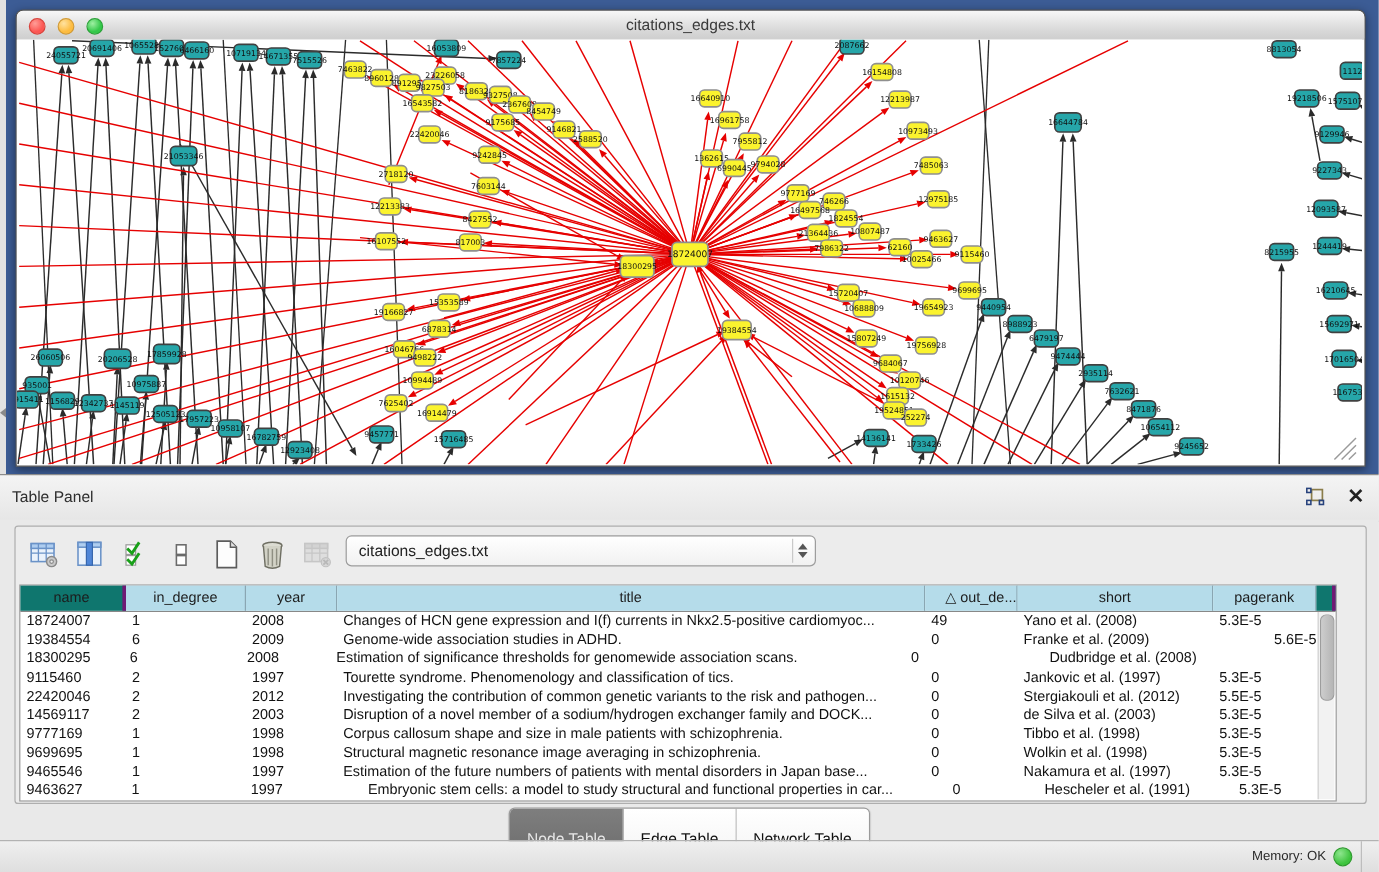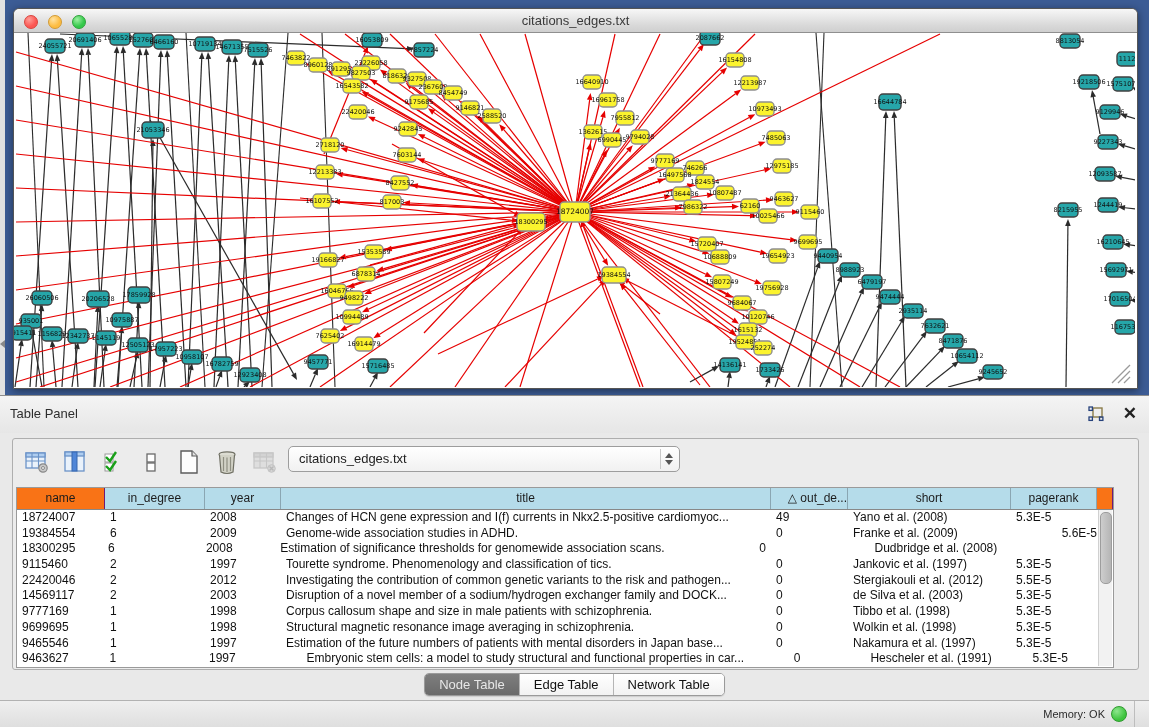--- a/index.html
+++ b/index.html
@@ -27,28 +27,28 @@
   .tb-btn{width:32px;height:30px;display:flex;align-items:center;justify-content:center;border-radius:4px;}
   .fx{font-family:"Liberation Serif",serif;font-style:italic;font-size:16px;color:#1a1a1a;padding:0 4px;}
   .net-select{position:absolute;left:275px;top:7px;width:390px;height:24px;background:linear-gradient(#fff,#f1f1f1);border:1px solid #9d9d9d;border-radius:5px;font-size:13px;color:#222;}
   .net-select .val{position:absolute;left:10px;top:4px;}
   .net-select .spin{position:absolute;right:2px;top:2px;bottom:2px;width:16px;border-left:1px solid #c9c9c9;display:flex;flex-direction:column;align-items:center;justify-content:center;gap:2px;}
   .tri-up{width:0;height:0;border-left:4px solid transparent;border-right:4px solid transparent;border-bottom:5px solid #555;}
   .tri-dn{width:0;height:0;border-left:4px solid transparent;border-right:4px solid transparent;border-top:5px solid #555;}
   .table-area{position:absolute;left:3px;top:48px;width:1096px;height:179px;background:#fff;border:1px solid #9a9a9a;}
   .thead{display:flex;height:21px;border-bottom:1px solid #888;}
   .th{box-sizing:border-box;font-size:12px;color:#1c1c1c;text-align:center;line-height:21px;border-right:1px solid #8aa6b2;background:#b5dcea;overflow:hidden;white-space:nowrap;}
-  .th.gray{background:#f97316;border-right:1px solid #701a75;}
+  .th.gray{background:#0f766e;border-right:3px solid #701a75;}
   .trow{display:flex;height:15.7px;}
   .td{box-sizing:border-box;font-size:12px;color:#111;line-height:15.7px;padding-left:5px;overflow:hidden;white-space:nowrap;}
   .vscroll{position:absolute;right:1px;top:22px;width:13px;height:156px;background:#f2f2f2;border-left:1px solid #d0d0d0;}
   .vthumb{position:absolute;left:1px;top:2px;width:10px;height:70px;background:linear-gradient(90deg,#cdcdcd,#b5b5b5);border:1px solid #9d9d9d;border-radius:5px;}
   .tabs{position:absolute;left:0;top:240px;width:1149px;display:flex;justify-content:center;}
   .seg{display:flex;border:1px solid #9a9a9a;border-radius:5px;overflow:hidden;background:#fff;box-shadow:0 1px 1px rgba(0,0,0,.12);}
-  .seg-btn{font-size:13px;padding:3px 14px;color:#111;background:linear-gradient(#fff,#f2f2f2);border-right:1px solid #b5b5b5;cursor:default;}
+  .seg-btn{font-size:13px;padding:17px 14px;color:#111;background:linear-gradient(#fff,#f2f2f2);border-right:1px solid #b5b5b5;cursor:default;}
   .seg-btn:last-child{border-right:none;}
   .seg-btn.active{background:linear-gradient(#7e7e7e,#6a6a6a);color:#e7e7e7;}
   .statusbar{position:absolute;left:0;top:700px;width:1149px;height:27px;background:linear-gradient(#efefef,#dedede);border-top:1px solid #b2b2b2;}
   .mem{position:absolute;right:44px;top:7px;font-size:11px;color:#2b2b2b;}
   .memdot{position:absolute;right:22px;top:5px;width:14px;height:14px;border-radius:50%;background:radial-gradient(circle at 35% 30%,#8ee68e,#3ec43e 65%);border:1px solid #2e9b2e;}
   .statussep{position:absolute;right:14px;top:0;width:1px;height:27px;background:#bdbdbd;}
 </style>
 </head>
 <body>
 

